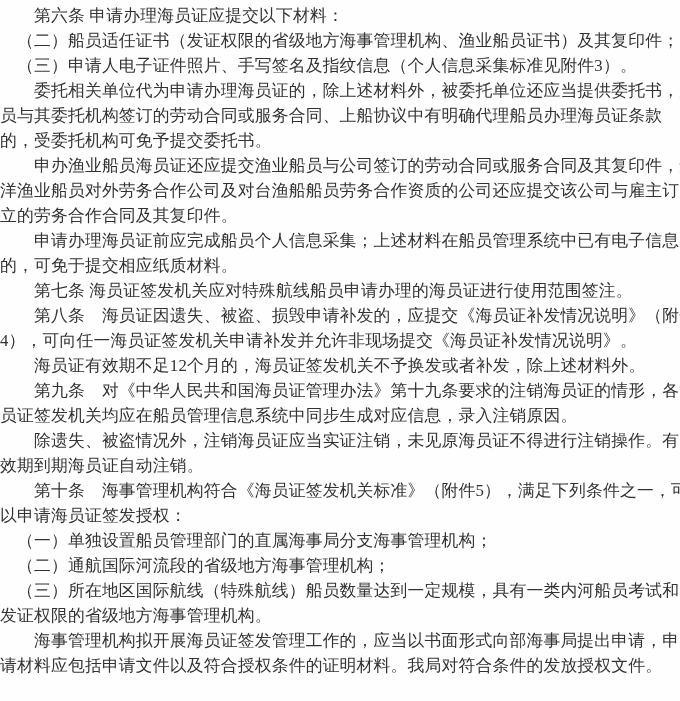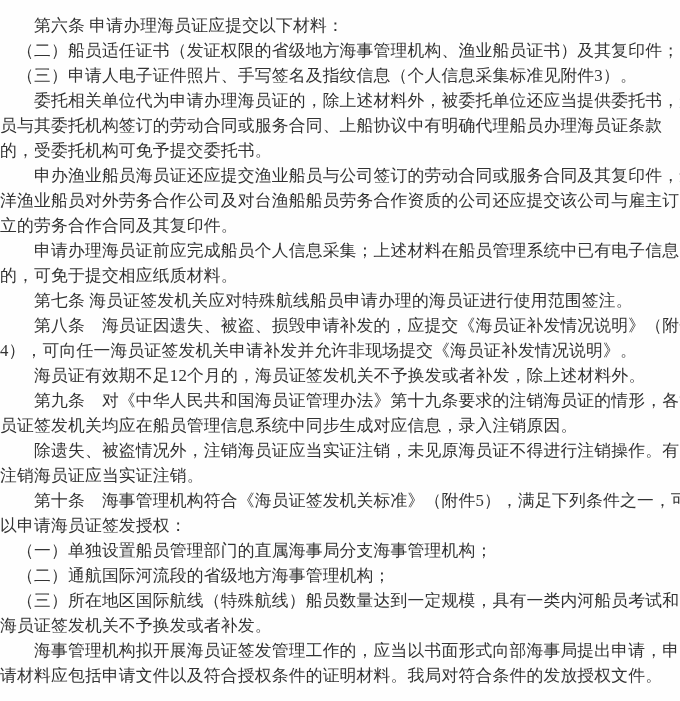--- a/index.html
+++ b/index.html
@@ -9,21 +9,21 @@
   body {
     width: 680px;
     height: 701px;
     overflow: hidden;
     background: #fefefe;
   }
   .page {
     box-sizing: border-box;
     width: 680px;
     height: 503px;
-    padding-top: 13px;
+    padding-top: 3px;
     font-family: "Liberation Serif", "DejaVu Serif", serif;
     font-size: 16.8px;
     color: #333333;
     border-radius: 28px;
   }
   .text-line {
     height: 25px;
     line-height: 25px;
     white-space: pre;
     overflow: hidden;
@@ -45,22 +45,22 @@
   <div class="text-line">立的劳务合作合同及其复印件。</div>
   <div class="text-line">　　申请办理海员证前应完成船员个人信息采集；上述材料在船员管理系统中已有电子信息</div>
   <div class="text-line">的，可免于提交相应纸质材料。</div>
   <div class="text-line">　　第七条 海员证签发机关应对特殊航线船员申请办理的海员证进行使用范围签注。</div>
   <div class="text-line">　　第八条　海员证因遗失、被盗、损毁申请补发的，应提交《海员证补发情况说明》（附件</div>
   <div class="text-line">4），可向任一海员证签发机关申请补发并允许非现场提交《海员证补发情况说明》。</div>
   <div class="text-line">　　海员证有效期不足12个月的，海员证签发机关不予换发或者补发，除上述材料外。</div>
   <div class="text-line">　　第九条　对《中华人民共和国海员证管理办法》第十九条要求的注销海员证的情形，各海</div>
   <div class="text-line">员证签发机关均应在船员管理信息系统中同步生成对应信息，录入注销原因。</div>
   <div class="text-line">　　除遗失、被盗情况外，注销海员证应当实证注销，未见原海员证不得进行注销操作。有</div>
-  <div class="text-line">注销海员证应当实证注销。</div>
+  <div class="text-line">效期到期海员证自动注销。</div>
   <div class="text-line">　　第十条　海事管理机构符合《海员证签发机关标准》（附件5），满足下列条件之一，可</div>
   <div class="text-line">以申请海员证签发授权：</div>
   <div class="text-line">　（一）单独设置船员管理部门的直属海事局分支海事管理机构；</div>
   <div class="text-line">　（二）通航国际河流段的省级地方海事管理机构；</div>
   <div class="text-line">　（三）所在地区国际航线（特殊航线）船员数量达到一定规模，具有一类内河船员考试和</div>
-  <div class="text-line">海员证签发机关不予换发或者补发。</div>
+  <div class="text-line">发证权限的省级地方海事管理机构。</div>
   <div class="text-line">　　海事管理机构拟开展海员证签发管理工作的，应当以书面形式向部海事局提出申请，申</div>
   <div class="text-line">请材料应包括申请文件以及符合授权条件的证明材料。我局对符合条件的发放授权文件。</div>
 </main>
 
 </body></html>

